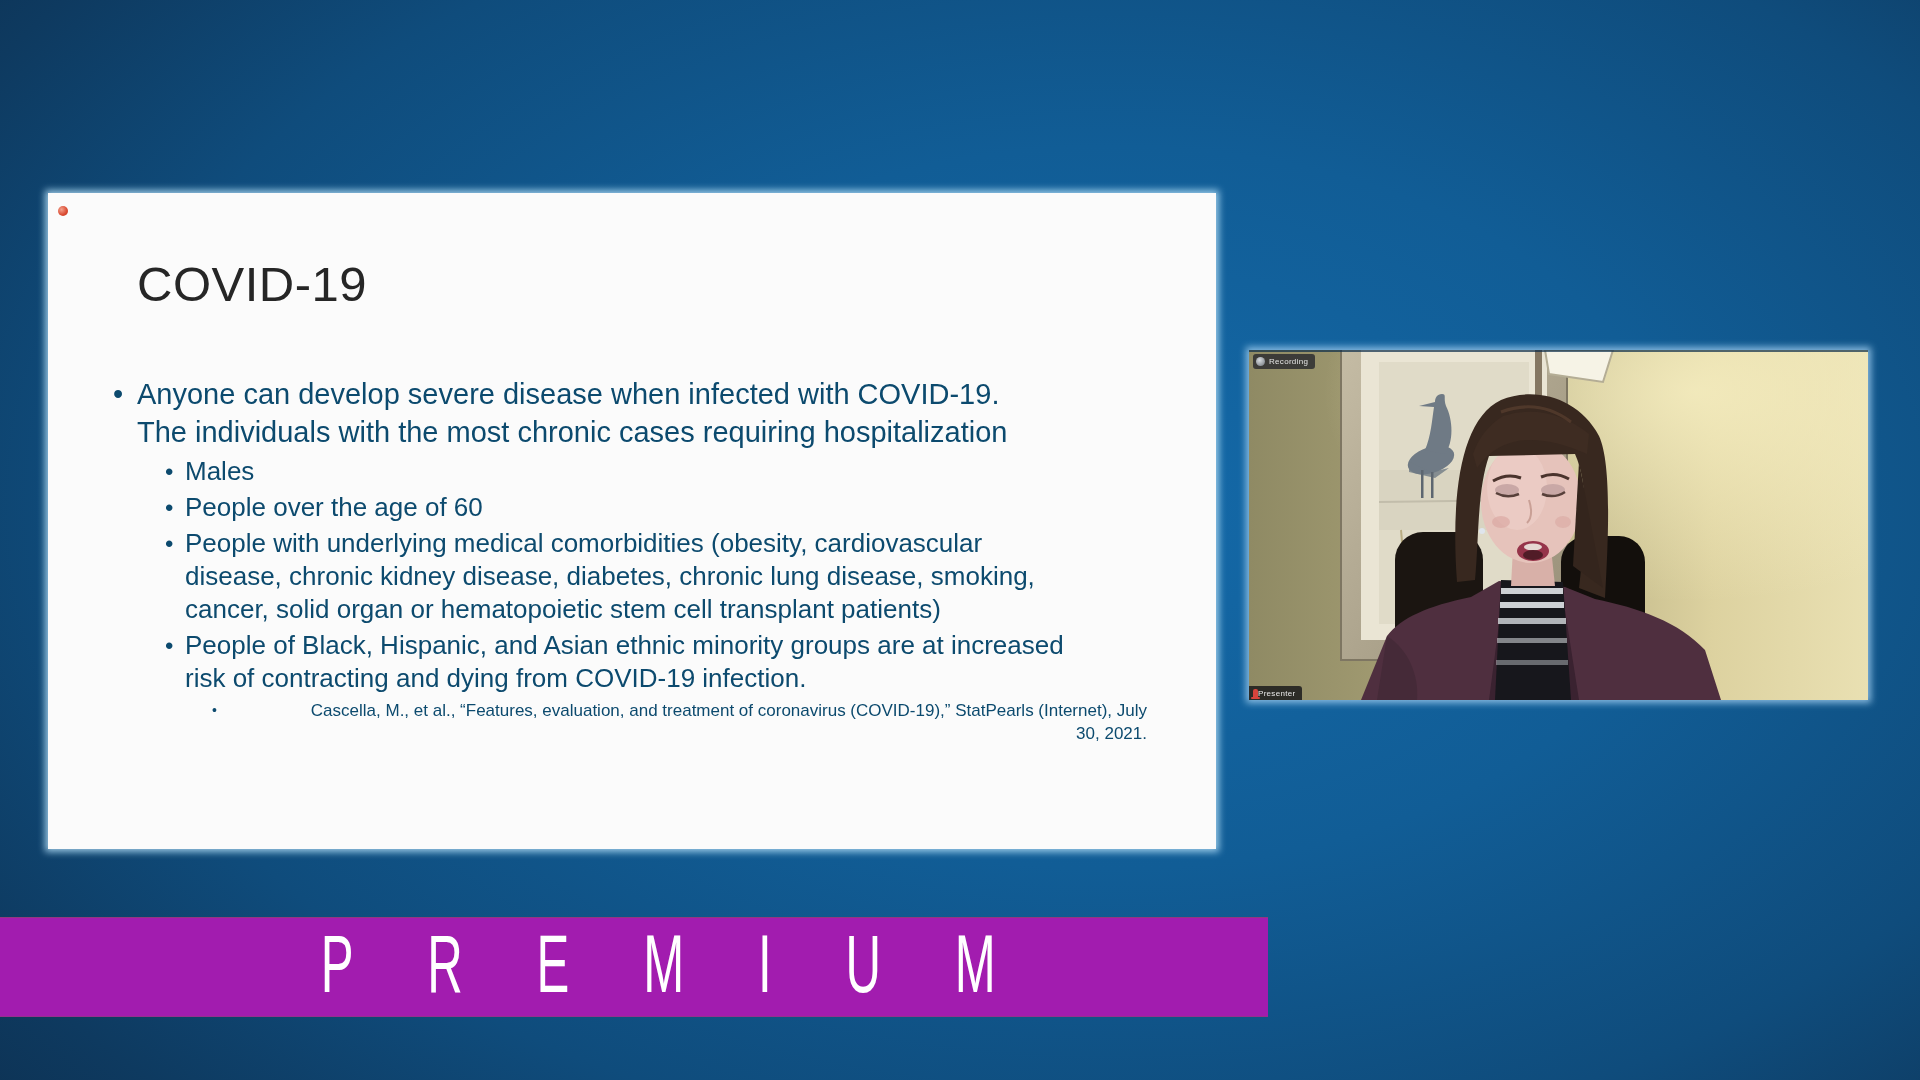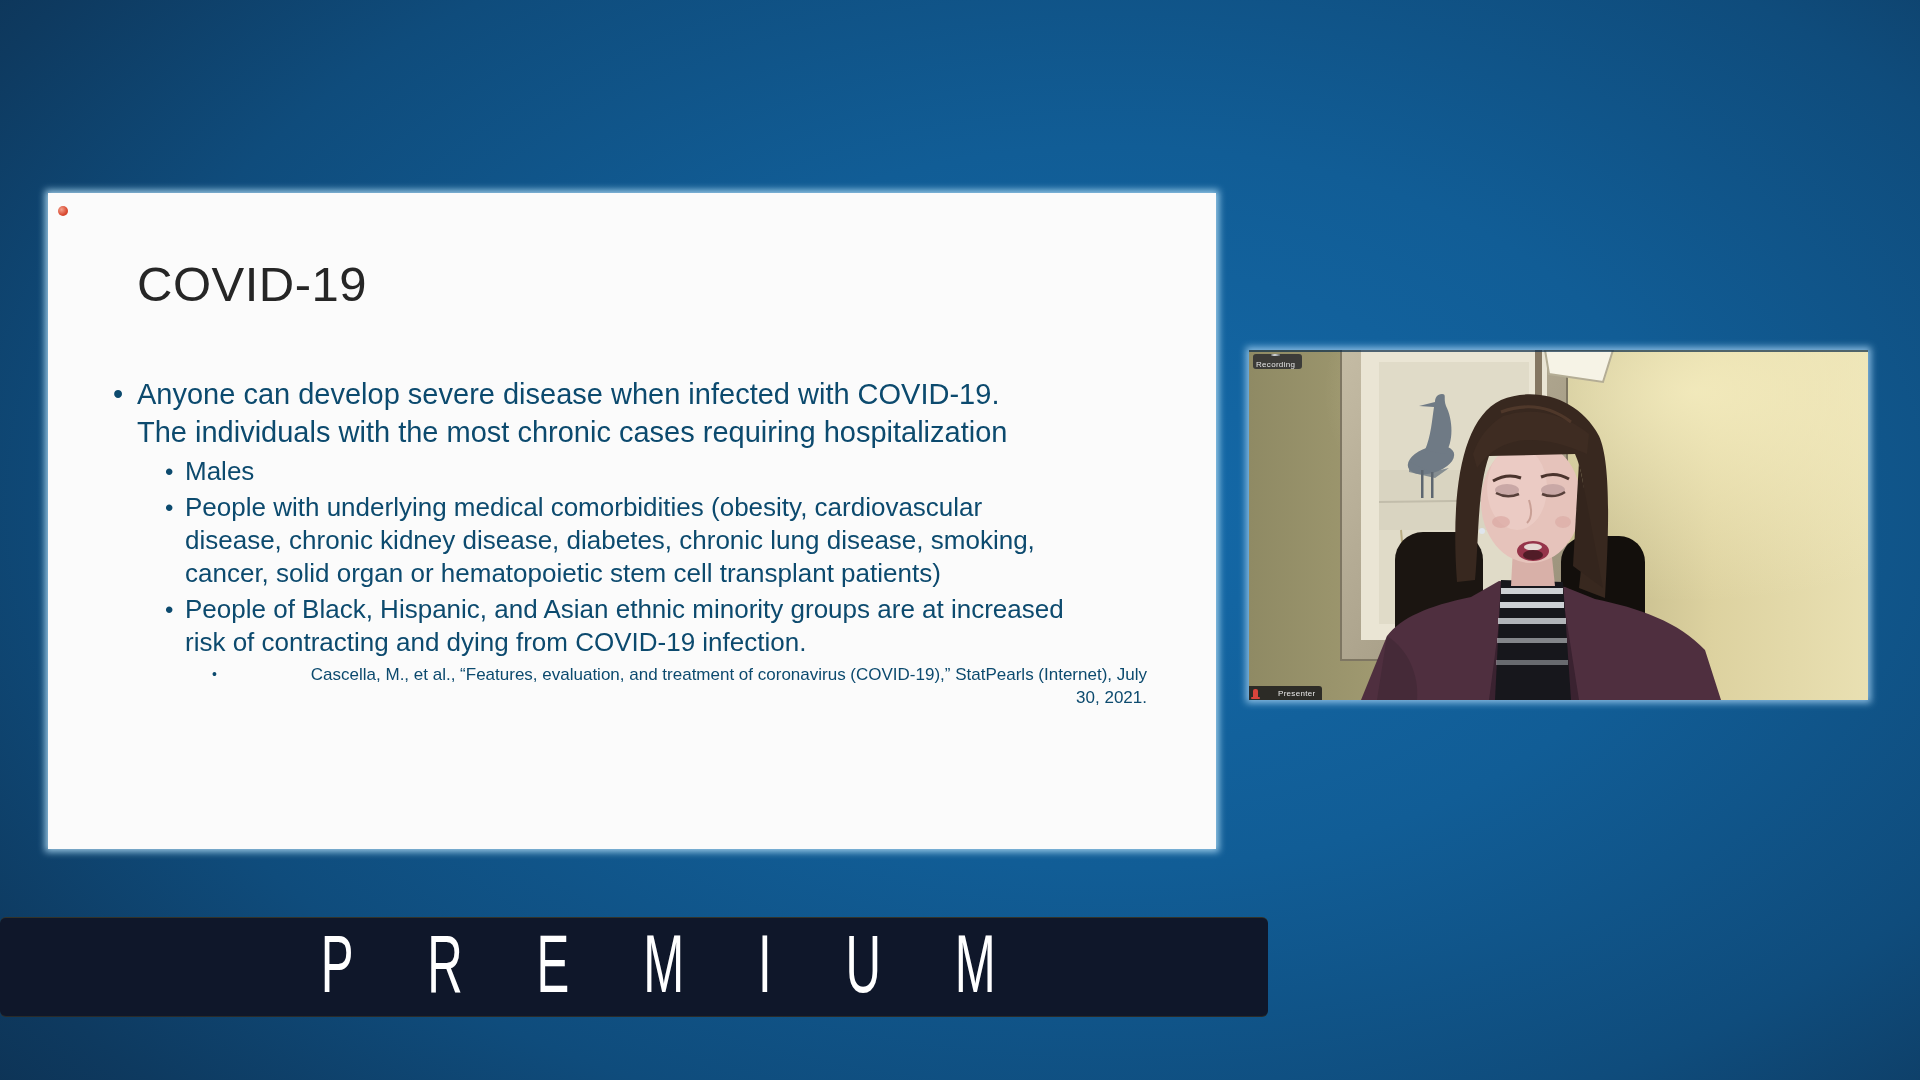--- a/index.html
+++ b/index.html
@@ -48,30 +48,30 @@
   .webcam {
     position:absolute; left:1249px; top:350px; width:619px; height:350px;
     box-shadow:0 0 7px 3px rgba(165,210,242,.8);
     background:#bdb183; overflow:hidden;
   }
   .webcam svg { position:absolute; inset:0; display:block; }
   .wc-label-top {
     position:absolute; left:4px; top:4px; height:15px;
     display:flex; align-items:center; gap:4px;
     background:rgba(48,48,50,.88); border-radius:3px;
-    padding:0 7px 0 3px; z-index:5;flex-direction:column;
+    padding:0 7px 0 3px; z-index:5;
   }
   .rec-dot {
     width:9px; height:9px; border-radius:50%;
     background:radial-gradient(circle at 40% 35%, #d8dce0, #8d9298 70%);
   }
   .wc-label-top span { font-size:8px; color:#e4e4e4; letter-spacing:.3px; }
   .wc-label-bottom {
     position:absolute; left:0; bottom:0; height:14px;
-    display:flex; align-items:center; gap:20px;
+    display:flex; align-items:center; gap:0;
     background:rgba(22,22,24,.82); border-radius:0 3px 0 0;
     padding:0 7px 0 4px; z-index:5;
   }
   .mic-icon {
     width:5px; height:8px; border-radius:2px 2px 0 0;
     background:#d9443c; position:relative;
   }
   .mic-icon::after {
     content:""; position:absolute; left:-2px; right:-2px; bottom:-2px;
     height:2px; background:#d9443c; border-radius:1px;
@@ -102,20 +102,23 @@
 
   <div class="content">
     <ul class="l1">
       <li>
         <span class="line">Anyone can develop severe disease when infected with COVID-19.</span>
         <span class="line">The individuals with the most chronic cases requiring hospitalization</span>
 
         <ul class="l2">
           <li>
             <span class="line">Males</span>
+          </li>
+          <li>
+            <span class="line">People over the age of 60</span>
           </li>
           <li>
             <span class="line">People with underlying medical comorbidities (obesity, cardiovascular</span>
             <span class="line">disease, chronic kidney disease, diabetes, chronic lung disease, smoking,</span>
             <span class="line">cancer, solid organ or hematopoietic stem cell transplant patients)</span>
           </li>
           <li>
             <span class="line">People of Black, Hispanic, and Asian ethnic minority groups are at increased</span>
             <span class="line">risk of contracting and dying from COVID-19 infection.</span>
             <ul class="l3">
@@ -238,15 +241,15 @@
   <div class="wc-label-top">
     <span class="rec-dot"></span>
     <span>Recording</span>
   </div>
   <div class="wc-label-bottom">
     <span class="mic-icon"></span>
     <span>Presenter</span>
   </div>
 </div>
 
-<div class="banner" style="background: #0f172a; border-radius: 6px;">
+<div class="banner" style="background: #a21caf;">
   <span class="banner-text" style="color: rgb(255, 255, 255);">PREMIUM</span>
 </div>
 
 </body></html>

